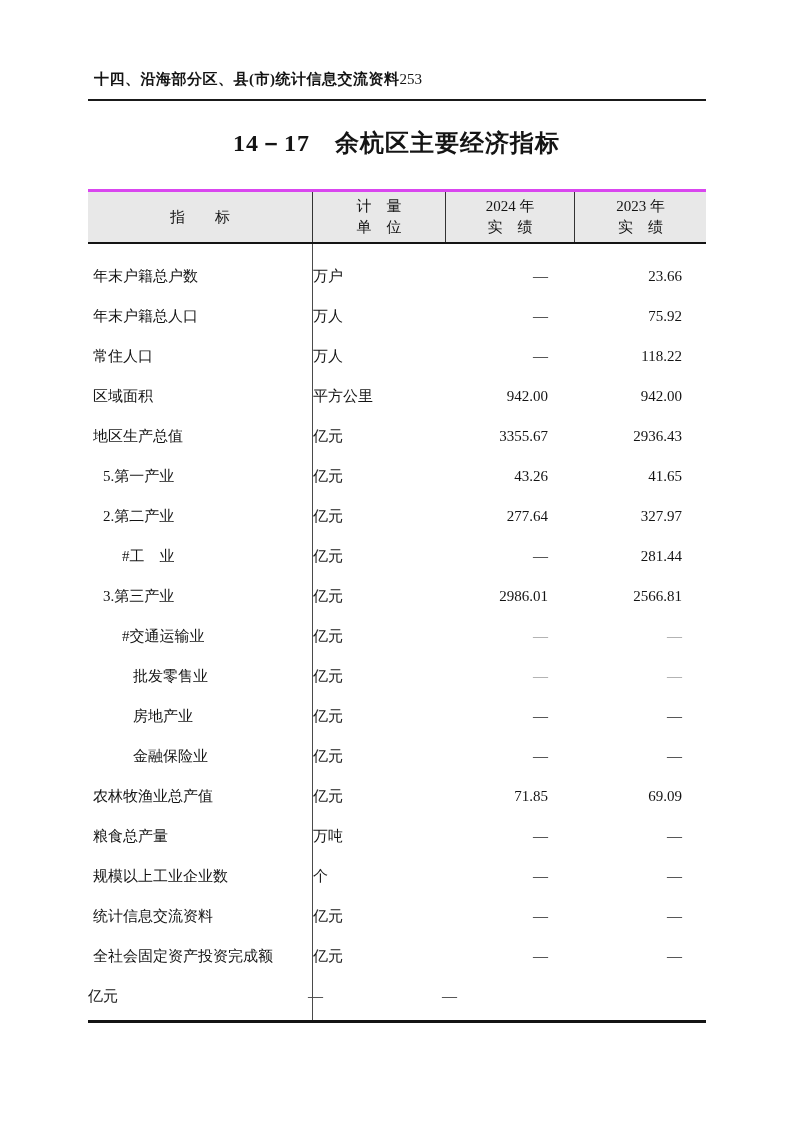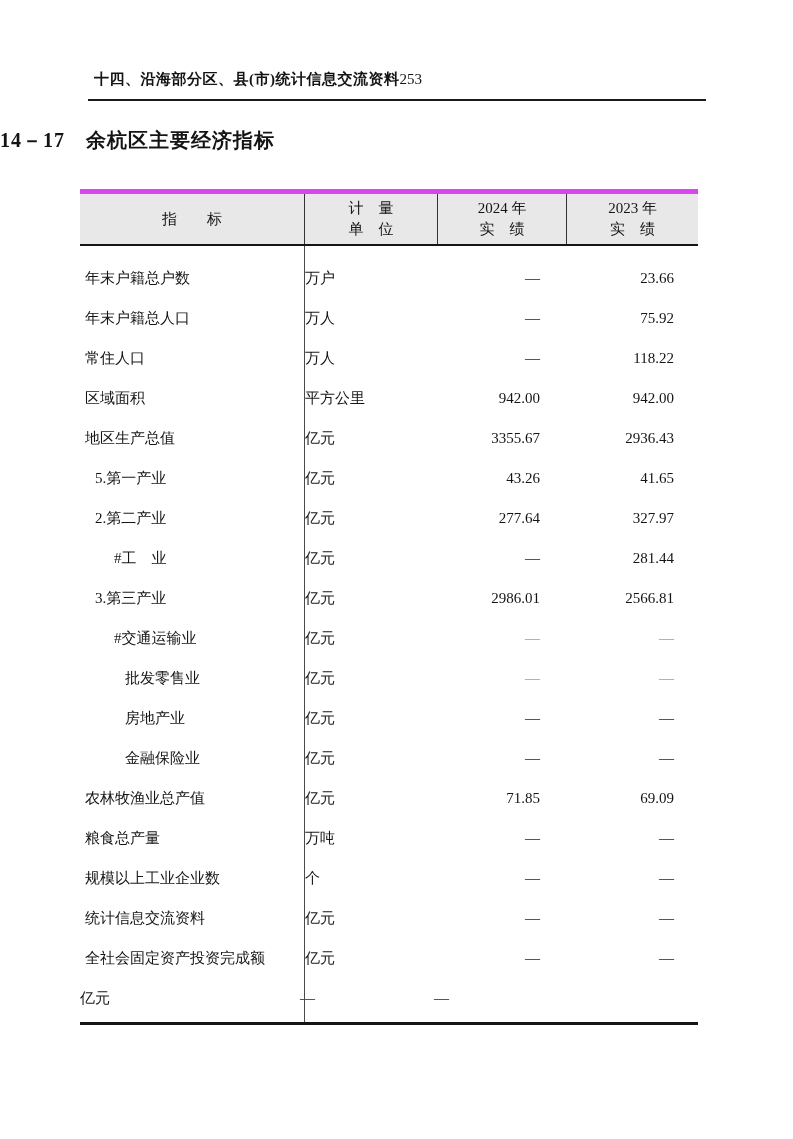--- a/index.html
+++ b/index.html
@@ -14,27 +14,27 @@
     position:absolute; left:88px; top:70px; width:618px;
     display:flex; justify-content:flex-start; align-items:baseline;
   }
   .rh-title { font-size:15px; font-weight:bold; letter-spacing:0.5px; padding-left:6px; }
   .rh-page  { font-size:15px; padding-right:12px; }
   .header-rule { position:absolute; left:88px; top:99px; width:618px; height:2px; background:#1a1a1a; }
 
   
   .title {
     position:absolute; left:0; top:127px; width:100%; margin:0;
-    text-align:left; font-size:20px; font-weight:bold; letter-spacing:1px;
+    text-align:center; font-size:24px; font-weight:bold; letter-spacing:1px;
   }
 
   
   .stat-table {
-    position:absolute; left:80px; top:189px; width:618px;
-    border-top:5px solid #d946ef; border-bottom:3px solid #141414;
+    position:absolute; left:88px; top:189px; width:618px;
+    border-top:3px solid #d946ef; border-bottom:3px solid #141414;
   }
   .thead {
     display:flex; background:#e8e8e8; border-bottom:2px solid #141414; height:50px;
   }
   .hcell {
     box-sizing:border-box; display:flex; flex-direction:column;
     justify-content:center; align-items:center;
     font-size:15px; line-height:21px;
   }
   .hcell.w1 { flex:0 0 225px; }

